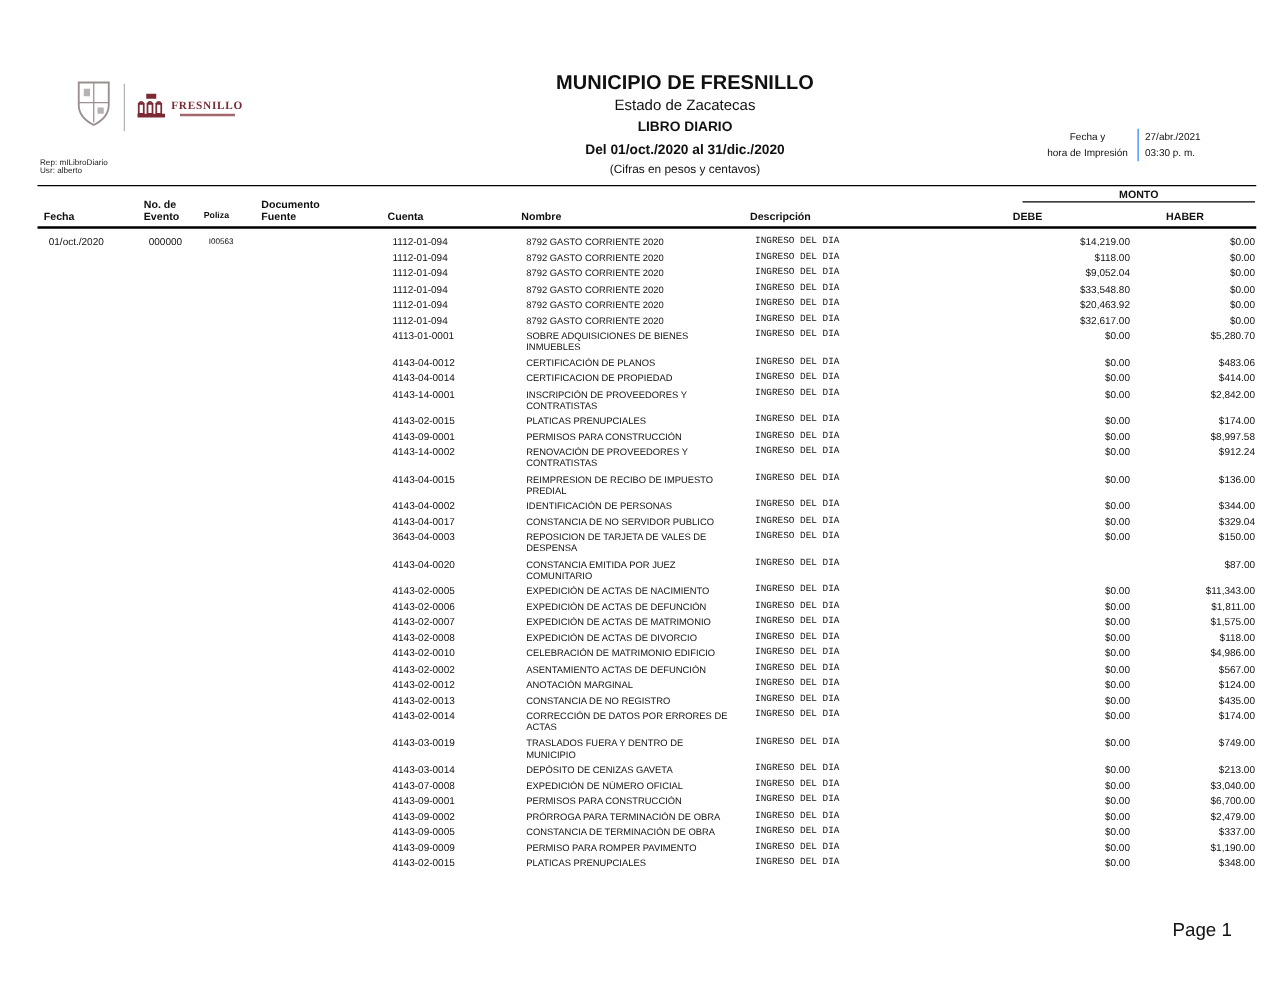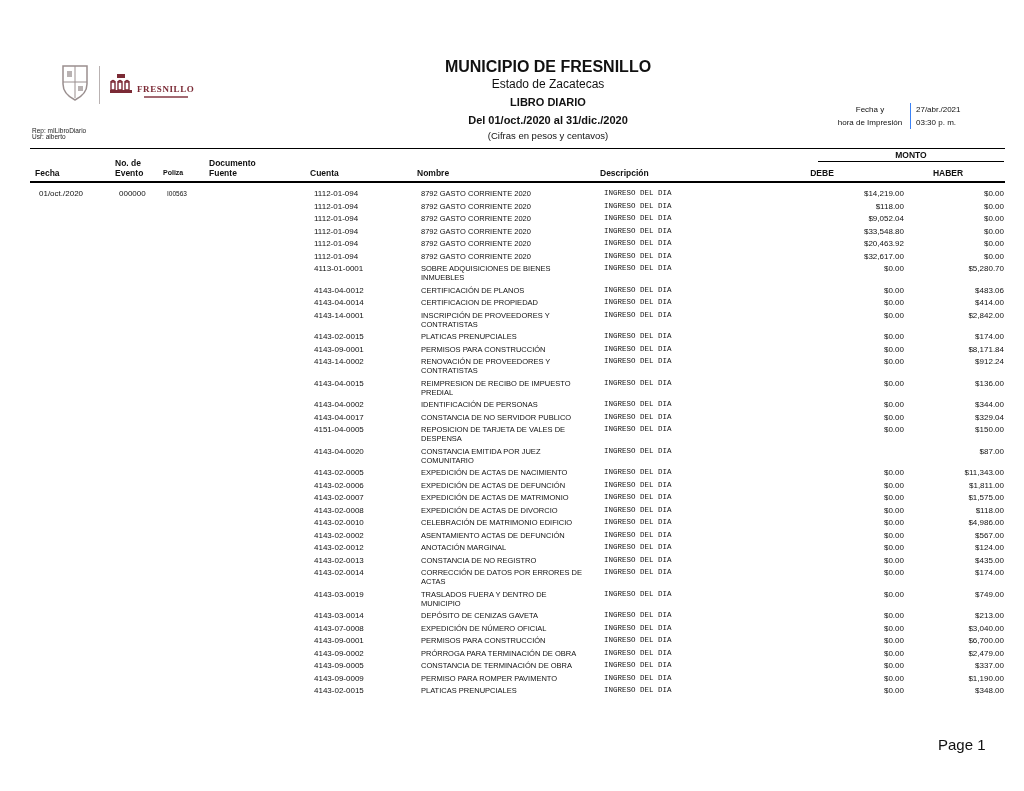--- a/index.html
+++ b/index.html
@@ -16,21 +16,21 @@
   
   .logos {
     position: absolute;
     top: 64px;
     left: 60px;
     display: flex;
     align-items: center;
     gap: 9px;
   }
   .logo-divider { width: 1px; height: 38px; background: #b9b2b2; }
-  .fresnillo-logo { display: flex; align-items: flex-end; gap: 4px; }
+  .fresnillo-logo { display: flex; align-items: center; gap: 4px; }
   .fresnillo-text-wrap { display: flex; flex-direction: column; align-items: center; }
   .fresnillo-word {
     font-size: 9px; font-weight: bold; letter-spacing: 0.6px;
     color: #7b2a35; font-family: "Liberation Serif", serif;
   }
   .fresnillo-subline { width: 44px; height: 2px; background: #7b2a35; margin-top: 2px; opacity: .7; }
 
   
   .title-block { position: absolute; top: 58px; left: 0; width: 100%; text-align: center; padding-left: 36px; }
   .title-main { font-size: 16px; font-weight: bold; }
@@ -282,21 +282,21 @@
       </div>
       <div class="row">
         <div class="cell c-fecha"></div>
         <div class="cell c-evento"></div>
         <div class="cell c-poliza"></div>
         <div class="cell c-doc"></div>
         <div class="cell c-cuenta">4143-09-0001</div>
         <div class="cell c-nombre">PERMISOS PARA CONSTRUCCIÓN</div>
         <div class="cell c-desc">INGRESO DEL DIA</div>
         <div class="cell c-debe">$0.00</div>
-        <div class="cell c-haber">$8,171.84</div>
+        <div class="cell c-haber">$8,997.58</div>
       </div>
       <div class="row">
         <div class="cell c-fecha"></div>
         <div class="cell c-evento"></div>
         <div class="cell c-poliza"></div>
         <div class="cell c-doc"></div>
         <div class="cell c-cuenta">4143-14-0002</div>
         <div class="cell c-nombre">RENOVACIÓN DE PROVEEDORES Y CONTRATISTAS</div>
         <div class="cell c-desc">INGRESO DEL DIA</div>
         <div class="cell c-debe">$0.00</div>
@@ -333,21 +333,21 @@
         <div class="cell c-nombre">CONSTANCIA DE NO SERVIDOR PUBLICO</div>
         <div class="cell c-desc">INGRESO DEL DIA</div>
         <div class="cell c-debe">$0.00</div>
         <div class="cell c-haber">$329.04</div>
       </div>
       <div class="row">
         <div class="cell c-fecha"></div>
         <div class="cell c-evento"></div>
         <div class="cell c-poliza"></div>
         <div class="cell c-doc"></div>
-        <div class="cell c-cuenta">4151-04-0005</div>
+        <div class="cell c-cuenta">3643-04-0003</div>
         <div class="cell c-nombre">REPOSICION DE TARJETA DE VALES DE DESPENSA</div>
         <div class="cell c-desc">INGRESO DEL DIA</div>
         <div class="cell c-debe">$0.00</div>
         <div class="cell c-haber">$150.00</div>
       </div>
       <div class="row">
         <div class="cell c-fecha"></div>
         <div class="cell c-evento"></div>
         <div class="cell c-poliza"></div>
         <div class="cell c-doc"></div>

